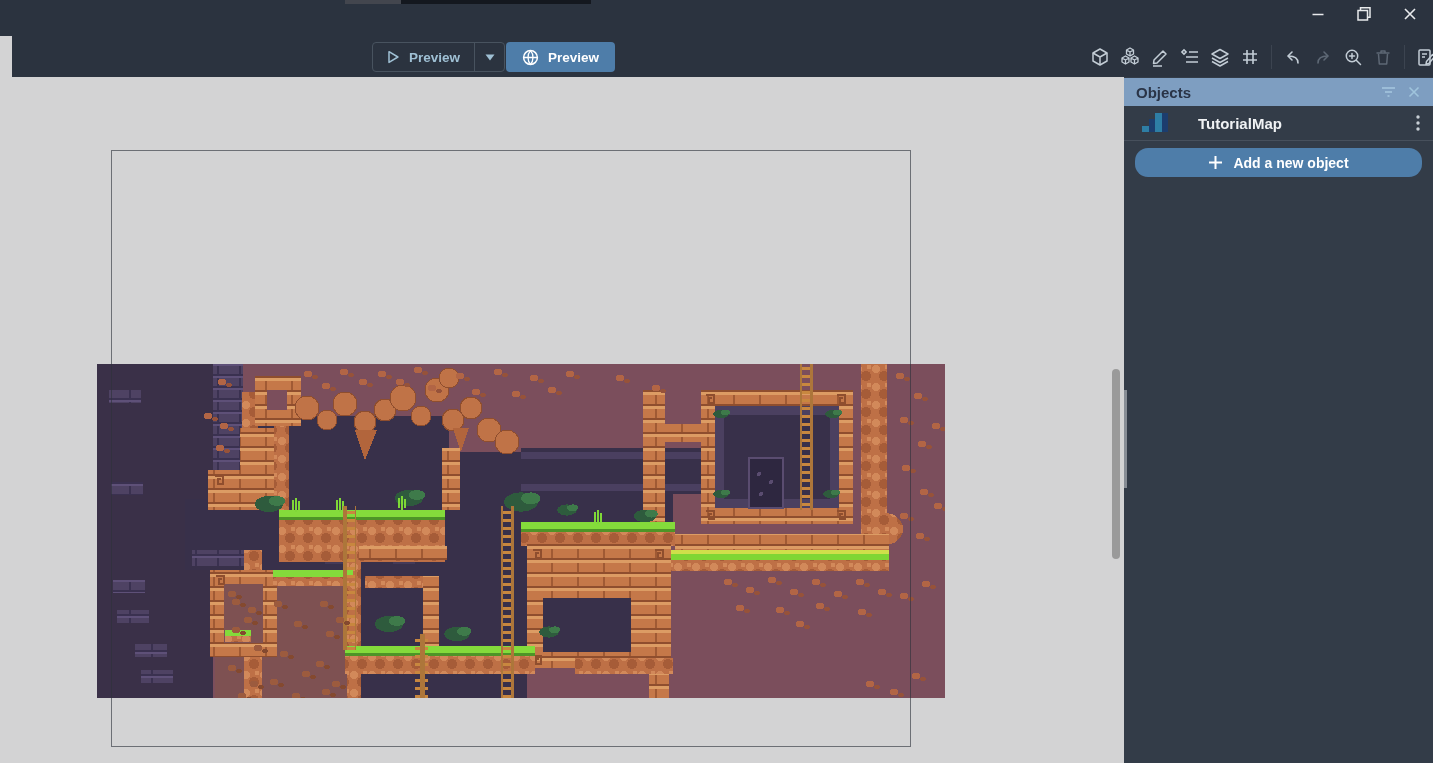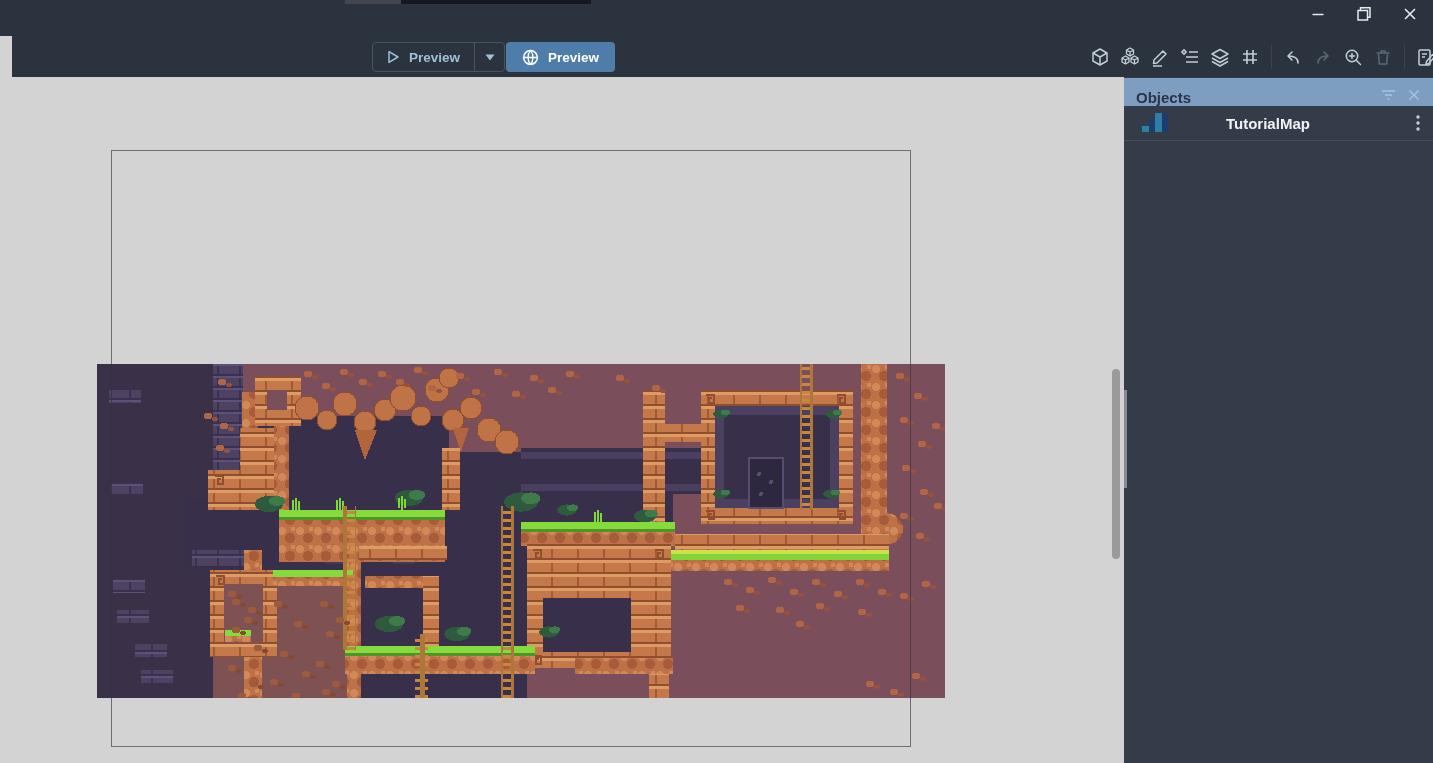--- a/index.html
+++ b/index.html
@@ -29,24 +29,24 @@
   
   .canvas{position:absolute;left:0;top:77px;width:1124px;height:686px;background:#D3D3D4;}
   .scene-rect{position:absolute;left:111px;top:73px;width:800px;height:597px;
       border:1px solid rgba(45,50,58,.62);z-index:3;}
   .tilemap{position:absolute;left:97px;top:287px;width:848px;height:334px;z-index:2;}
   .canvas-scrollbar{position:absolute;left:1112px;top:292px;width:8px;height:190px;
       background:#9A9A9A;border-radius:4px;z-index:4;cursor:pointer;}
   
   .objects-panel{position:absolute;left:1124px;top:77px;width:309px;height:686px;background:#333C48;}
   .panel-header{position:absolute;left:0;top:1px;width:309px;height:28px;background:#7E9EC1;
-      display:flex;align-items:flex-end;}
+      display:flex;align-items:center;}
   .panel-title{color:#2A3447;font-weight:bold;font-size:15px;padding-left:12px;flex:1;}
   .ph-icon{width:26px;height:22px;display:flex;align-items:center;justify-content:center;cursor:pointer;}
-  .object-row{position:absolute;left:0;top:29px;width:309px;height:34px;display:flex;align-items:center;cursor:pointer;gap:28px;}
+  .object-row{position:absolute;left:0;top:29px;width:309px;height:34px;display:flex;align-items:center;cursor:pointer;}
   .obj-thumb{width:26px;height:22px;margin-left:18px;}
   .obj-label{color:#F0F2F4;font-weight:bold;font-size:15px;margin-left:30px;flex:1;}
   .obj-menu{width:30px;height:30px;display:flex;align-items:center;justify-content:center;cursor:pointer;}
   .panel-divider{position:absolute;left:0;top:63px;width:309px;height:1px;background:#47505C;}
   .add-object-btn{position:absolute;left:11px;top:71px;width:287px;height:29px;background:#4E7DA9;
       border:none;border-radius:13px;color:#fff;font-weight:bold;font-size:14px;cursor:pointer;
       display:flex;align-items:center;justify-content:center;gap:10px;font-family:inherit;}
   .panel-scrollbar{position:absolute;left:0px;top:313px;width:3px;height:98px;background:#878D95;z-index:4;}
 </style>
 </head>
@@ -483,17 +483,23 @@
       <div class="obj-menu">
         <svg width="4" height="16" viewBox="0 0 4 16">
           <circle cx="2" cy="2" r="1.7" fill="#C8CFD6"></circle>
             <circle cx="2" cy="8" r="1.7" fill="#C8CFD6"></circle>
             <circle cx="2" cy="14" r="1.7" fill="#C8CFD6"></circle>
         </svg>
       </div>
     </div>
     <div class="panel-divider"></div>
 
+    <button class="add-object-btn">
+      <svg width="15" height="15" viewBox="0 0 15 15">
+        <path d="M7.5,1 V14 M1,7.5 H14" stroke="#fff" stroke-width="2"></path>
+      </svg>
+      <span>Add a new object</span>
+    </button>
 
     <div class="panel-scrollbar"></div>
   </aside>
 
 </div>
 
 </body></html>

